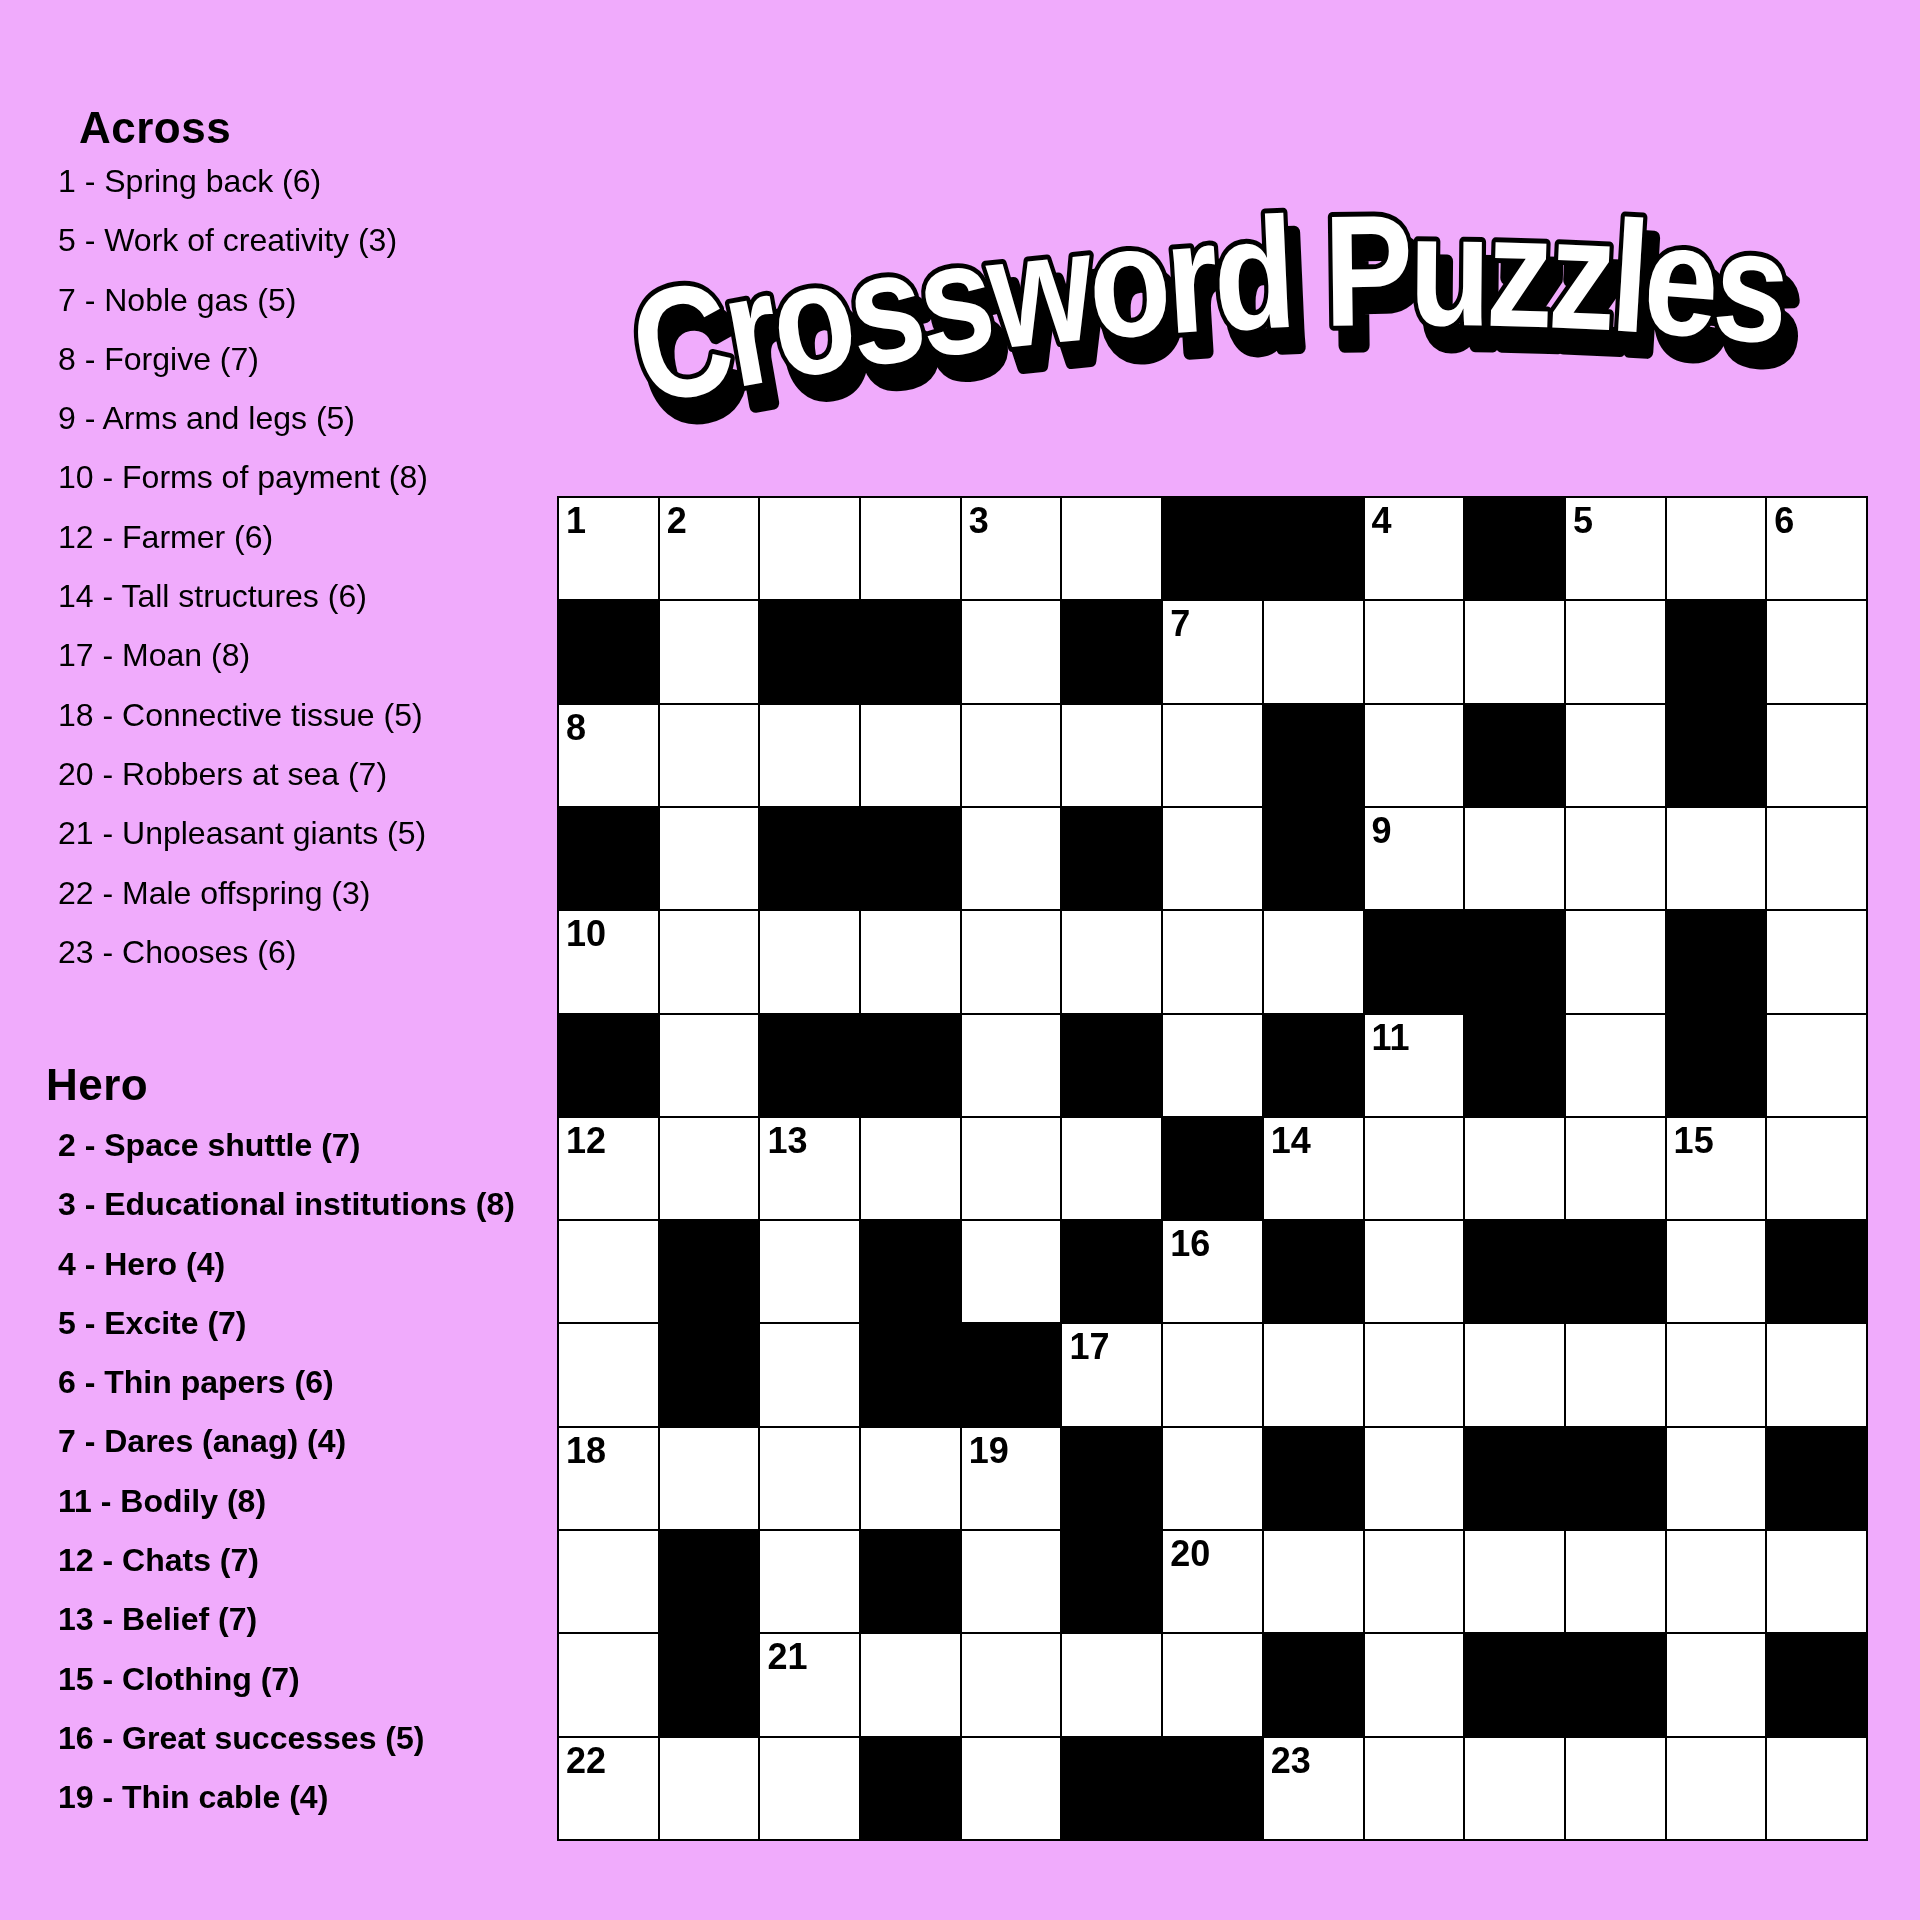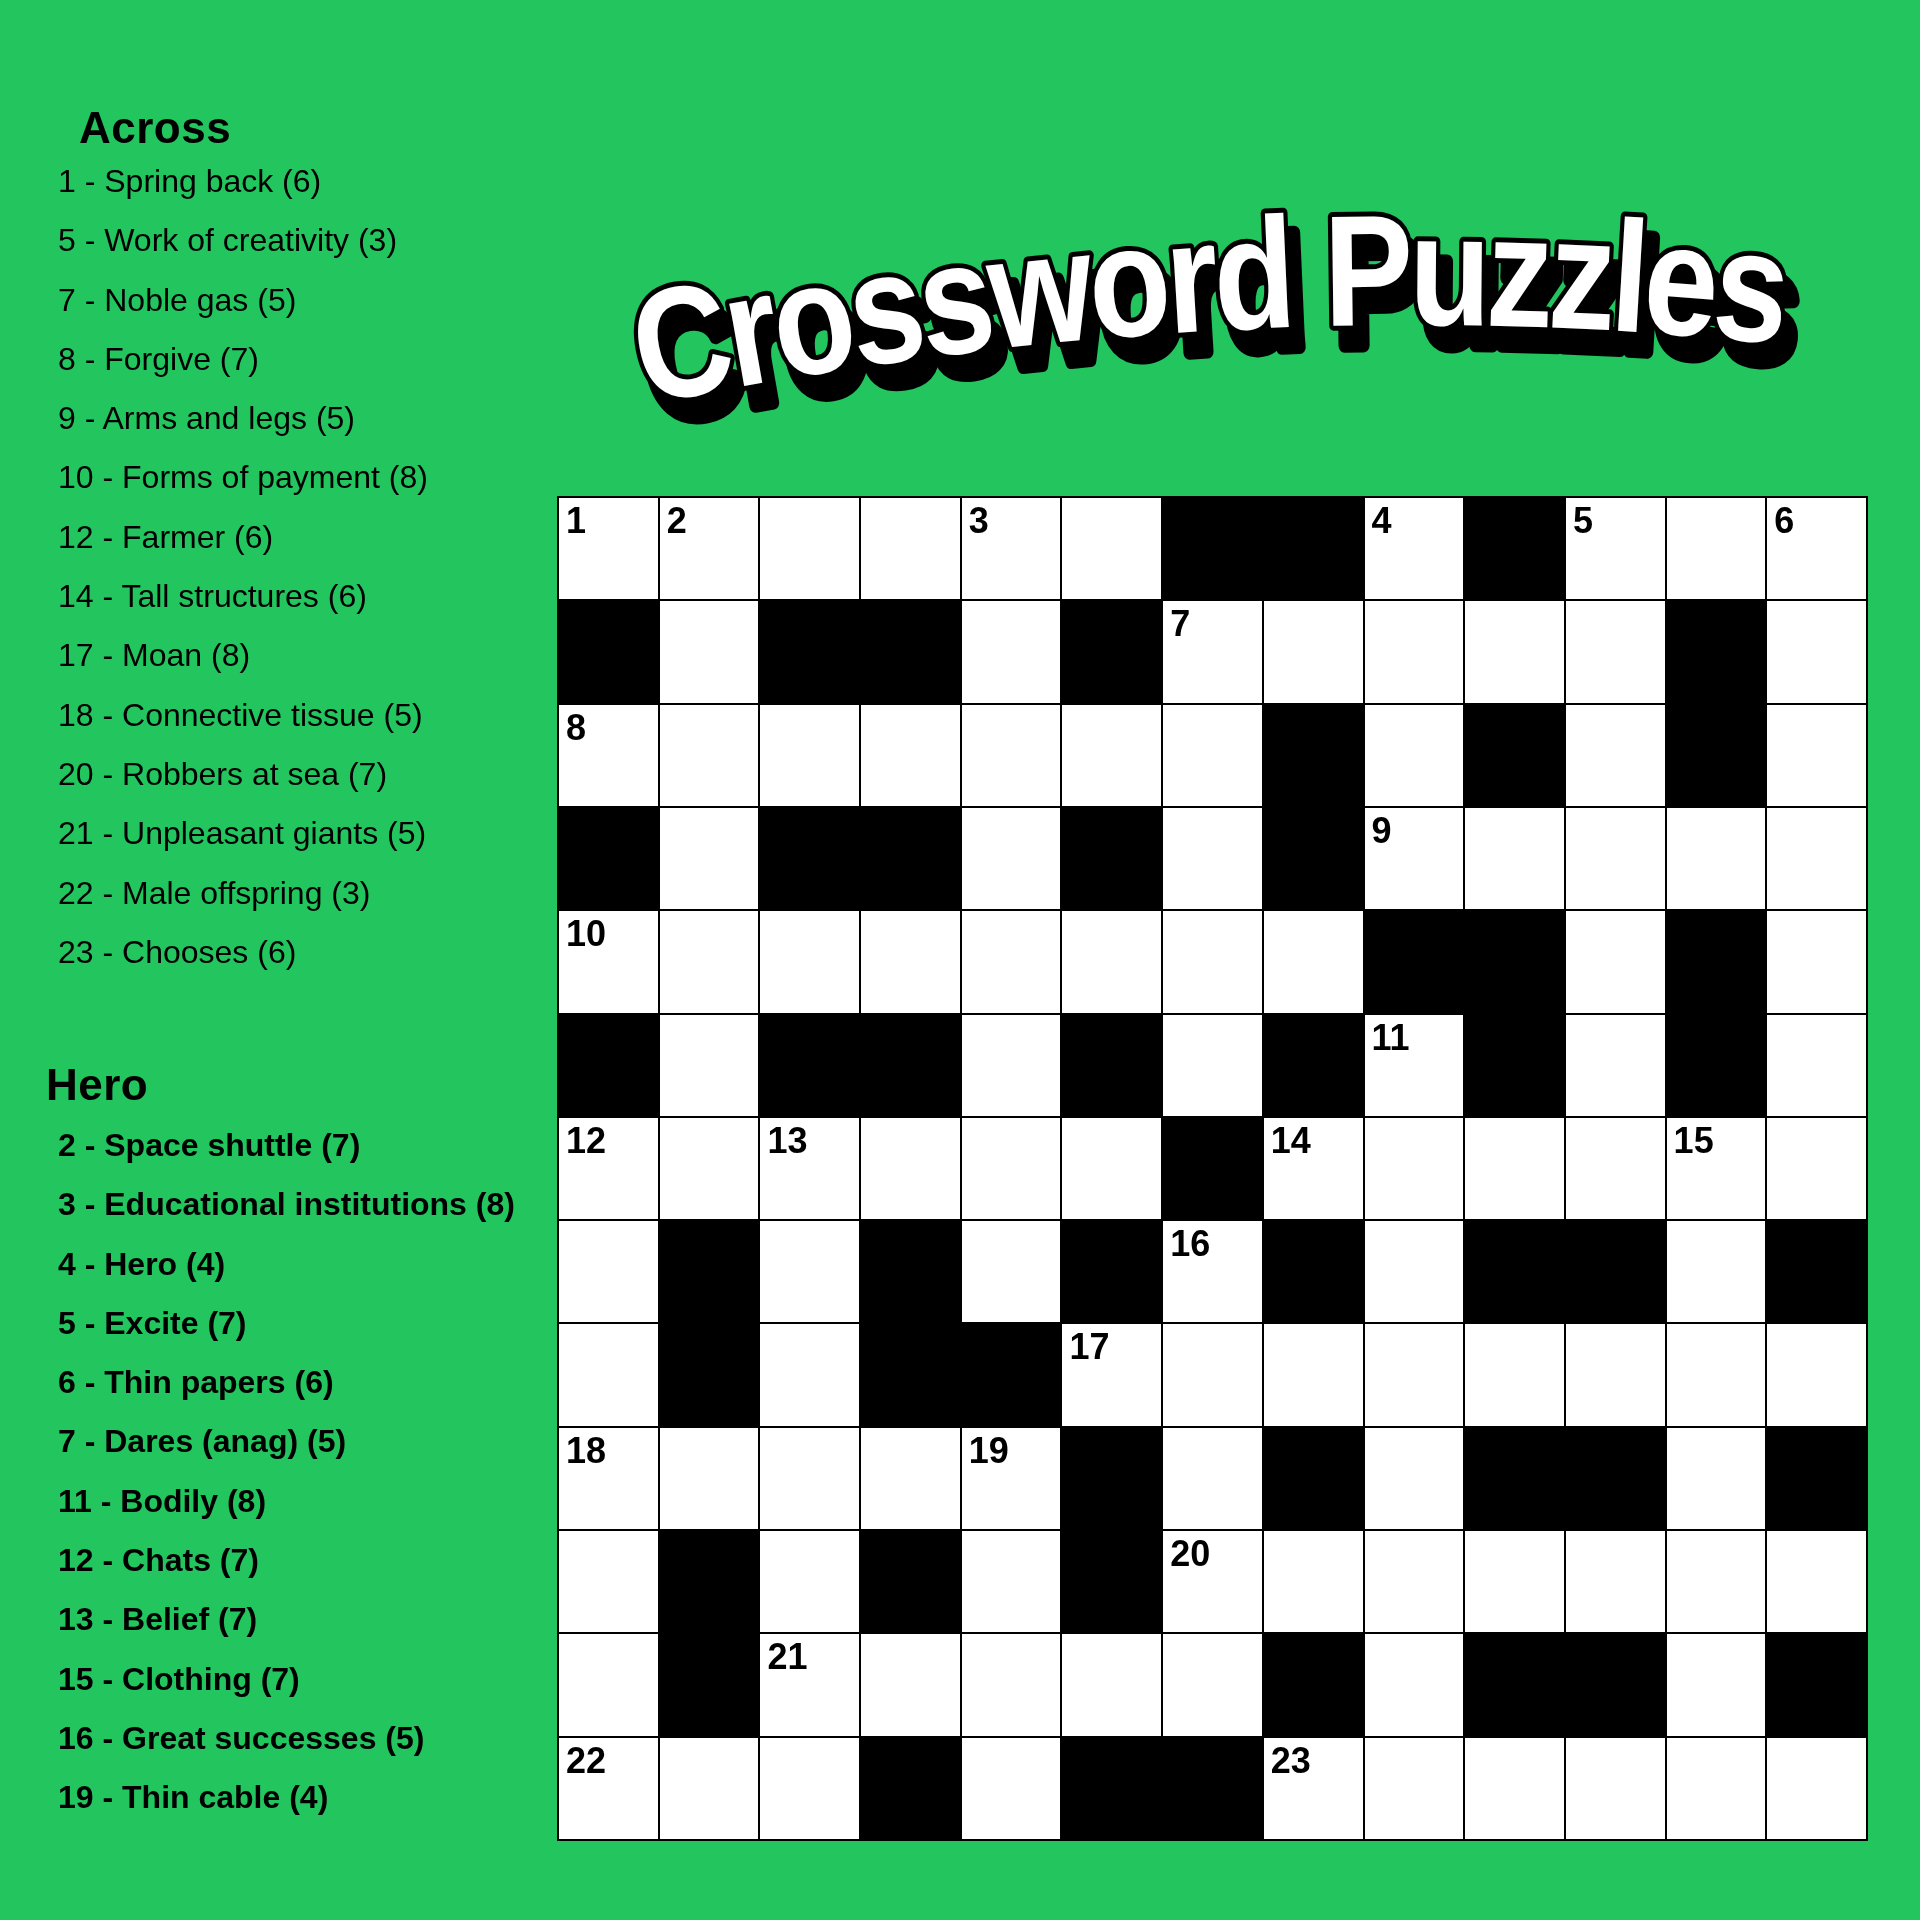--- a/index.html
+++ b/index.html
@@ -5,21 +5,21 @@
   html, body { margin: 0; padding: 0; }
   body {
     width: 1920px; height: 1920px;
     background: #ffffff;
     font-family: "Liberation Sans", sans-serif;
     color: #000;
   }
   .page {
     position: relative;
     width: 1920px; height: 1920px;
-    background: #22c55e;
+    background: #f0abfc;
     overflow: hidden;
   }
 
   
   .heading {
     position: absolute;
     margin: 0;
     font-size: 44px;
     font-weight: bold;
     line-height: 44px;
@@ -119,21 +119,21 @@
     </div>
 
   <h1 class="heading down">Hero</h1>
 
   <div class="clue-list down">
       <div class="clue">2 - Space shuttle (7)</div>
       <div class="clue">3 - Educational institutions (8)</div>
       <div class="clue">4 - Hero (4)</div>
       <div class="clue">5 - Excite (7)</div>
       <div class="clue">6 - Thin papers (6)</div>
-      <div class="clue">7 - Dares (anag) (5)</div>
+      <div class="clue">7 - Dares (anag) (4)</div>
       <div class="clue">11 - Bodily (8)</div>
       <div class="clue">12 - Chats (7)</div>
       <div class="clue">13 - Belief (7)</div>
       <div class="clue">15 - Clothing (7)</div>
       <div class="clue">16 - Great successes (5)</div>
       <div class="clue">19 - Thin cable (4)</div>
     </div>
 
   <svg class="title-art" viewBox="0 0 1220 300" xmlns="http://www.w3.org/2000/svg">
     <defs>

